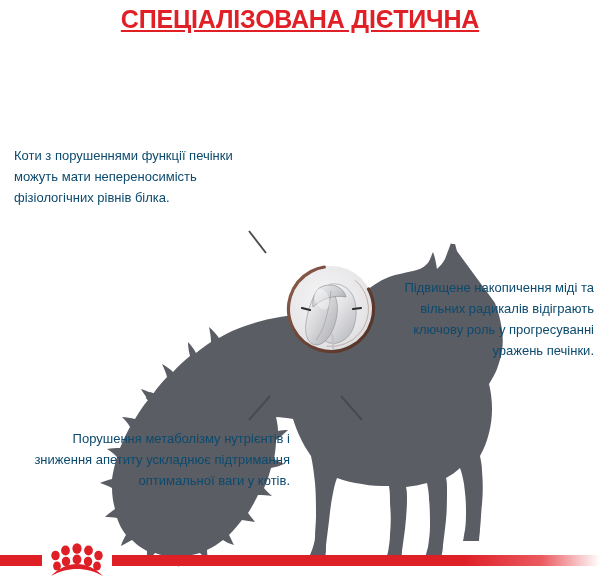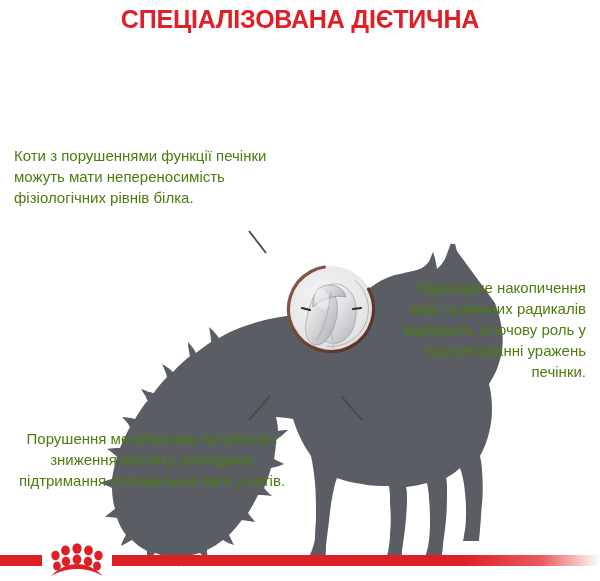--- a/index.html
+++ b/index.html
@@ -27,35 +27,36 @@
     text-align: center;
   }
   .title-line {
     display: block;
     color: #E01F26;
     font-weight: bold;
     font-size: 25px;
     line-height: 30px;
     letter-spacing: -0.2px;
     font-family: "Liberation Sans", sans-serif;
+    text-decoration: underline;
   }
 
   
   .copy {
     position: absolute;
-    color: #4d7c0f;
-    font-size: 15px;
+    color: #0c4a6e;
+    font-size: 13px;
     line-height: 21px;
     font-family: "Liberation Sans", sans-serif;
   }
   .copy p { margin: 0; }
 
   #copy-top-left   { left: 14px;  top: 145px; width: 262px; text-align: left; }
-  #copy-bottom-left{ left: 14px;  top: 428px; width: 276px; text-align: center; }
-  #copy-right      { right: 14px; top: 277px; width: 196px; text-align: right; margin-left: 39px; }
+  #copy-bottom-left{ left: 14px;  top: 428px; width: 276px; text-align: right; }
+  #copy-right      { right: 6px; top: 277px; width: 196px; text-align: right; margin-left: 39px; }
 
   
   #connectors {
     position: absolute;
     left: 0; top: 0;
     width: 600px; height: 581px;
     pointer-events: none;
   }
 
   

